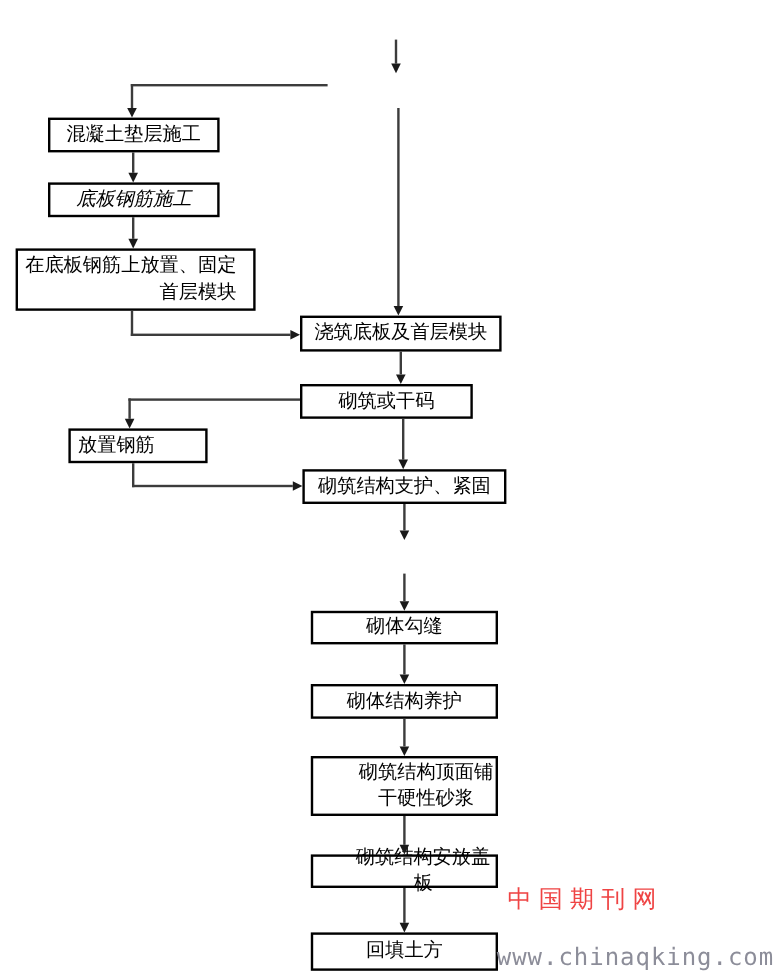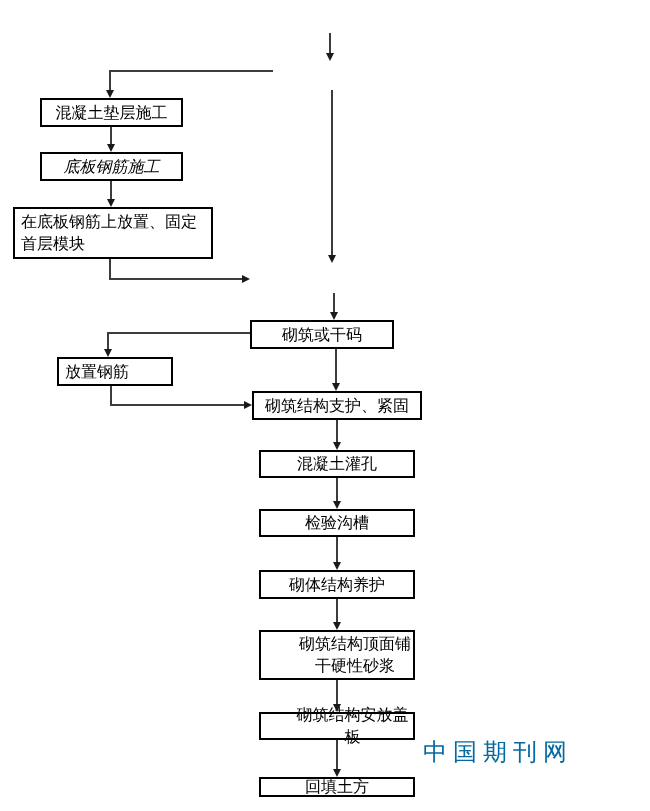--- a/index.html
+++ b/index.html
@@ -20,21 +20,21 @@
     line-height: 22px;
     display: flex;
     align-items: center;
     justify-content: center;
     text-align: center;
     white-space: pre-line;
     box-sizing: border-box;
   }
   .node.left-align {
     justify-content: flex-start;
-    text-align: left;
+    text-align: right;
     padding-left: 6px;
   }
   .stem-v {
     position: absolute;
     width: 2px;
     background: #3c3c3c;
   }
   .stem-h {
     position: absolute;
     height: 2px;
@@ -51,52 +51,52 @@
     position: absolute;
     width: 0; height: 0;
     border-top: 4px solid transparent;
     border-bottom: 4px solid transparent;
     border-left: 8px solid #1a1a1a;
   }
   .wm-name {
     position: absolute;
     left: 423px; top: 736px;
     font-family: Liberation Mono, monospace;
-    font-size: 24px;
+    font-size: 20px;
     letter-spacing: 6px;
-    color: #0369a1;
+    color: #ef4444;
   }
   .wm-url {
     position: absolute;
     left: 414px; top: 785px;
     font-family: "DejaVu Sans Mono", monospace;
     font-size: 20px;
     letter-spacing: 0.8px;
     color: #8c8d99;
   }
 </style>
 </head>
 <body>
 
 <div class="canvas">
 
   <div class="node" style="left:40px;  top:98px; width:143px; height:29px;font-family:Liberation Serif, serif;">混凝土垫层施工</div>
   <div class="node" style="left:40px;  top:152px; width:143px; height:29px;font-style:italic;">底板钢筋施工</div>
   <div class="node left-align" style="left:13px; top:207px; width:200px; height:52px;">在底板钢筋上放置、固定
 首层模块</div>
+  <div class="node" style="left:250px; top:263px; width:168px; height:30px;">浇筑底板及首层模块</div>
   <div class="node" style="left:250px; top:320px; width:144px; height:29px;">砌筑或干码</div>
   <div class="node left-align" style="left:57px; top:357px; width:116px; height:29px;">放置钢筋</div>
   <div class="node" style="left:252px; top:391px; width:170px; height:29px;">砌筑结构支护、紧固</div>
-  <div class="node" style="left:259px; top:450px; width:156px; height:28px;">混凝土灌孔</div>
-  <div class="node" style="left:259px; top:509px; width:156px; height:28px;">检验沟槽</div>
+  <div class="node" style="left:259px; top:509px; width:156px; height:28px;">砌体勾缝</div>
   <div class="node" style="left:259px; top:570px; width:156px; height:29px;">砌体结构养护</div>
   <div class="node" style="left:259px; top:630px; width:156px; height:50px;padding-left:36px;">砌筑结构顶面铺
 干硬性砂浆</div>
   <div class="node" style="left:259px; top:712px; width:156px; height:28px;padding-left:31px;">砌筑结构安放盖板</div>
-  <div class="node" style="left:259px; top:777px; width:156px; height:20px;">回填土方</div>
+  <div class="node" style="left:259px; top:777px; width:156px; height:32px;">回填土方</div>
 
   <div class="stem-v" style="left:329px; top:33px; height:20px;"></div>
   <div class="head-down" style="left:326px; top:53px;"></div>
 
   <div class="stem-h" style="left:109px; top:70px; width:164px;"></div>
   <div class="stem-v" style="left:109px; top:70px; height:20px;"></div>
   <div class="head-down" style="left:106px; top:90px;"></div>
 
   <div class="stem-v" style="left:331px; top:90px; height:165px;"></div>
   <div class="head-down" style="left:328px; top:255px;"></div>
@@ -137,14 +137,15 @@
   <div class="stem-v" style="left:336px; top:599px; height:23px;"></div>
   <div class="head-down" style="left:333px; top:622px;"></div>
 
   <div class="stem-v" style="left:336px; top:680px; height:24px;"></div>
   <div class="head-down" style="left:333px; top:704px;"></div>
 
   <div class="stem-v" style="left:336px; top:740px; height:29px;"></div>
   <div class="head-down" style="left:333px; top:769px;"></div>
 
   <div class="wm-name">中国期刊网</div>
+  <div class="wm-url">www.chinaqking.com</div>
 
 </div>
 
 </body></html>

